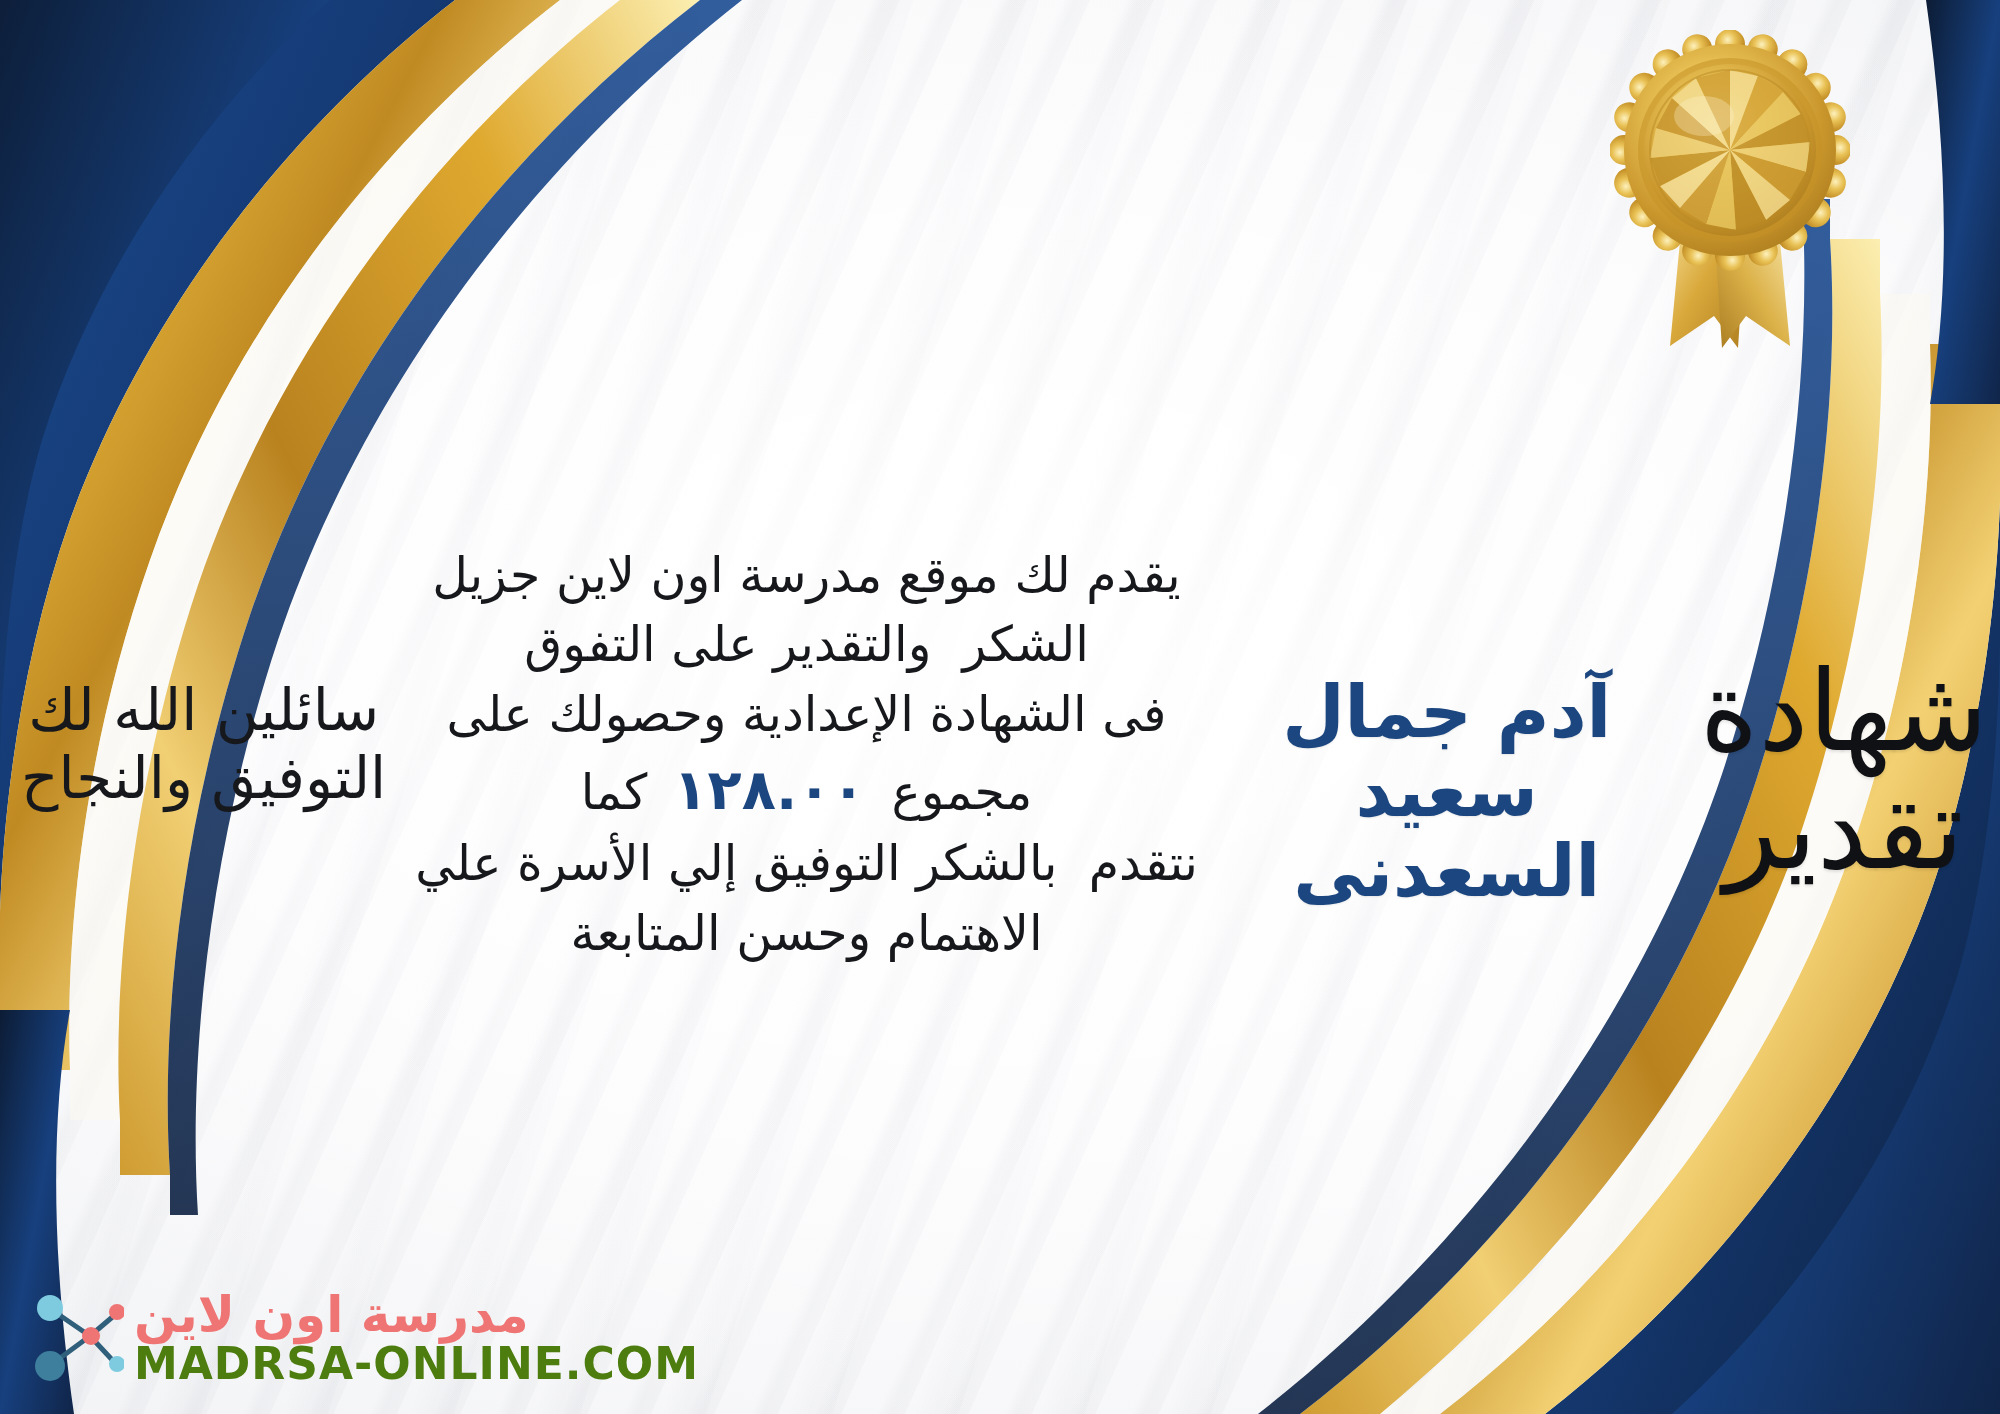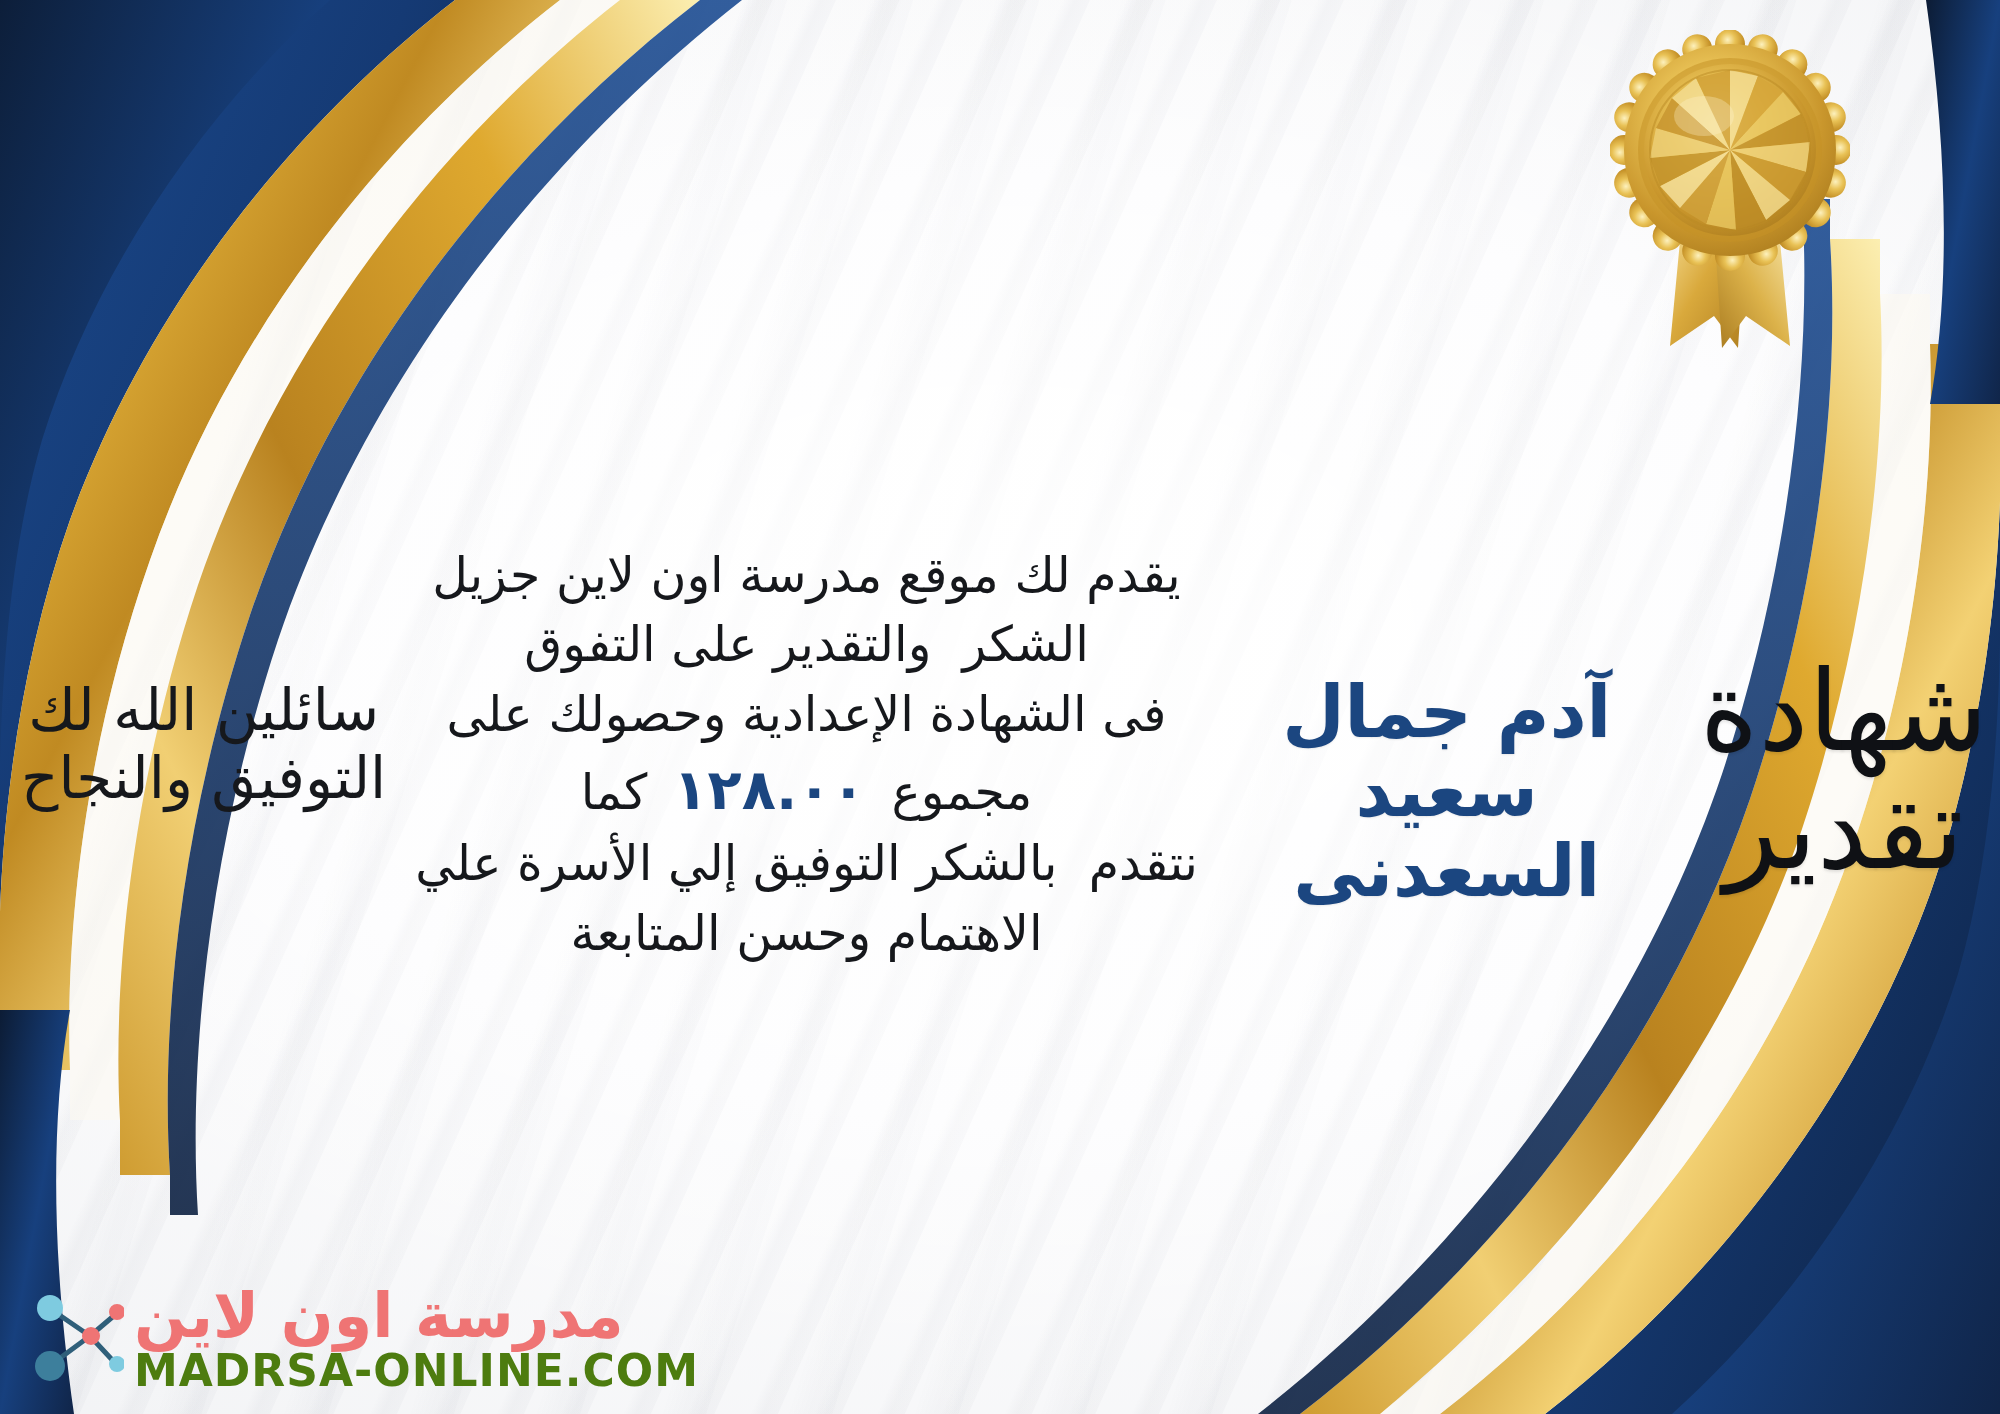--- a/index.html
+++ b/index.html
@@ -125,21 +125,21 @@
   
   .brand{
     position:absolute;
     left:28px;bottom:20px;
     display:flex;align-items:center;
     direction:rtl;
     gap:10px;
   }
   .brand-text{display:flex;flex-direction:column;align-items:flex-end;}
   .brand-ar{
-    font-size:62px;font-weight:700;color:#ef7474;
+    font-size:50px;font-weight:700;color:#ef7474;
     line-height:1.02;letter-spacing:0px;
   }
   .brand-en{
     font-size:44px;font-weight:700;color:#4d7c0f;
     letter-spacing:1px;line-height:1.05;direction:ltr;
     font-family:"DejaVu Sans","Liberation Sans",sans-serif;
   }
   .brand-mark{width:96px;height:110px;flex:none;}
 </style>
 </head>

